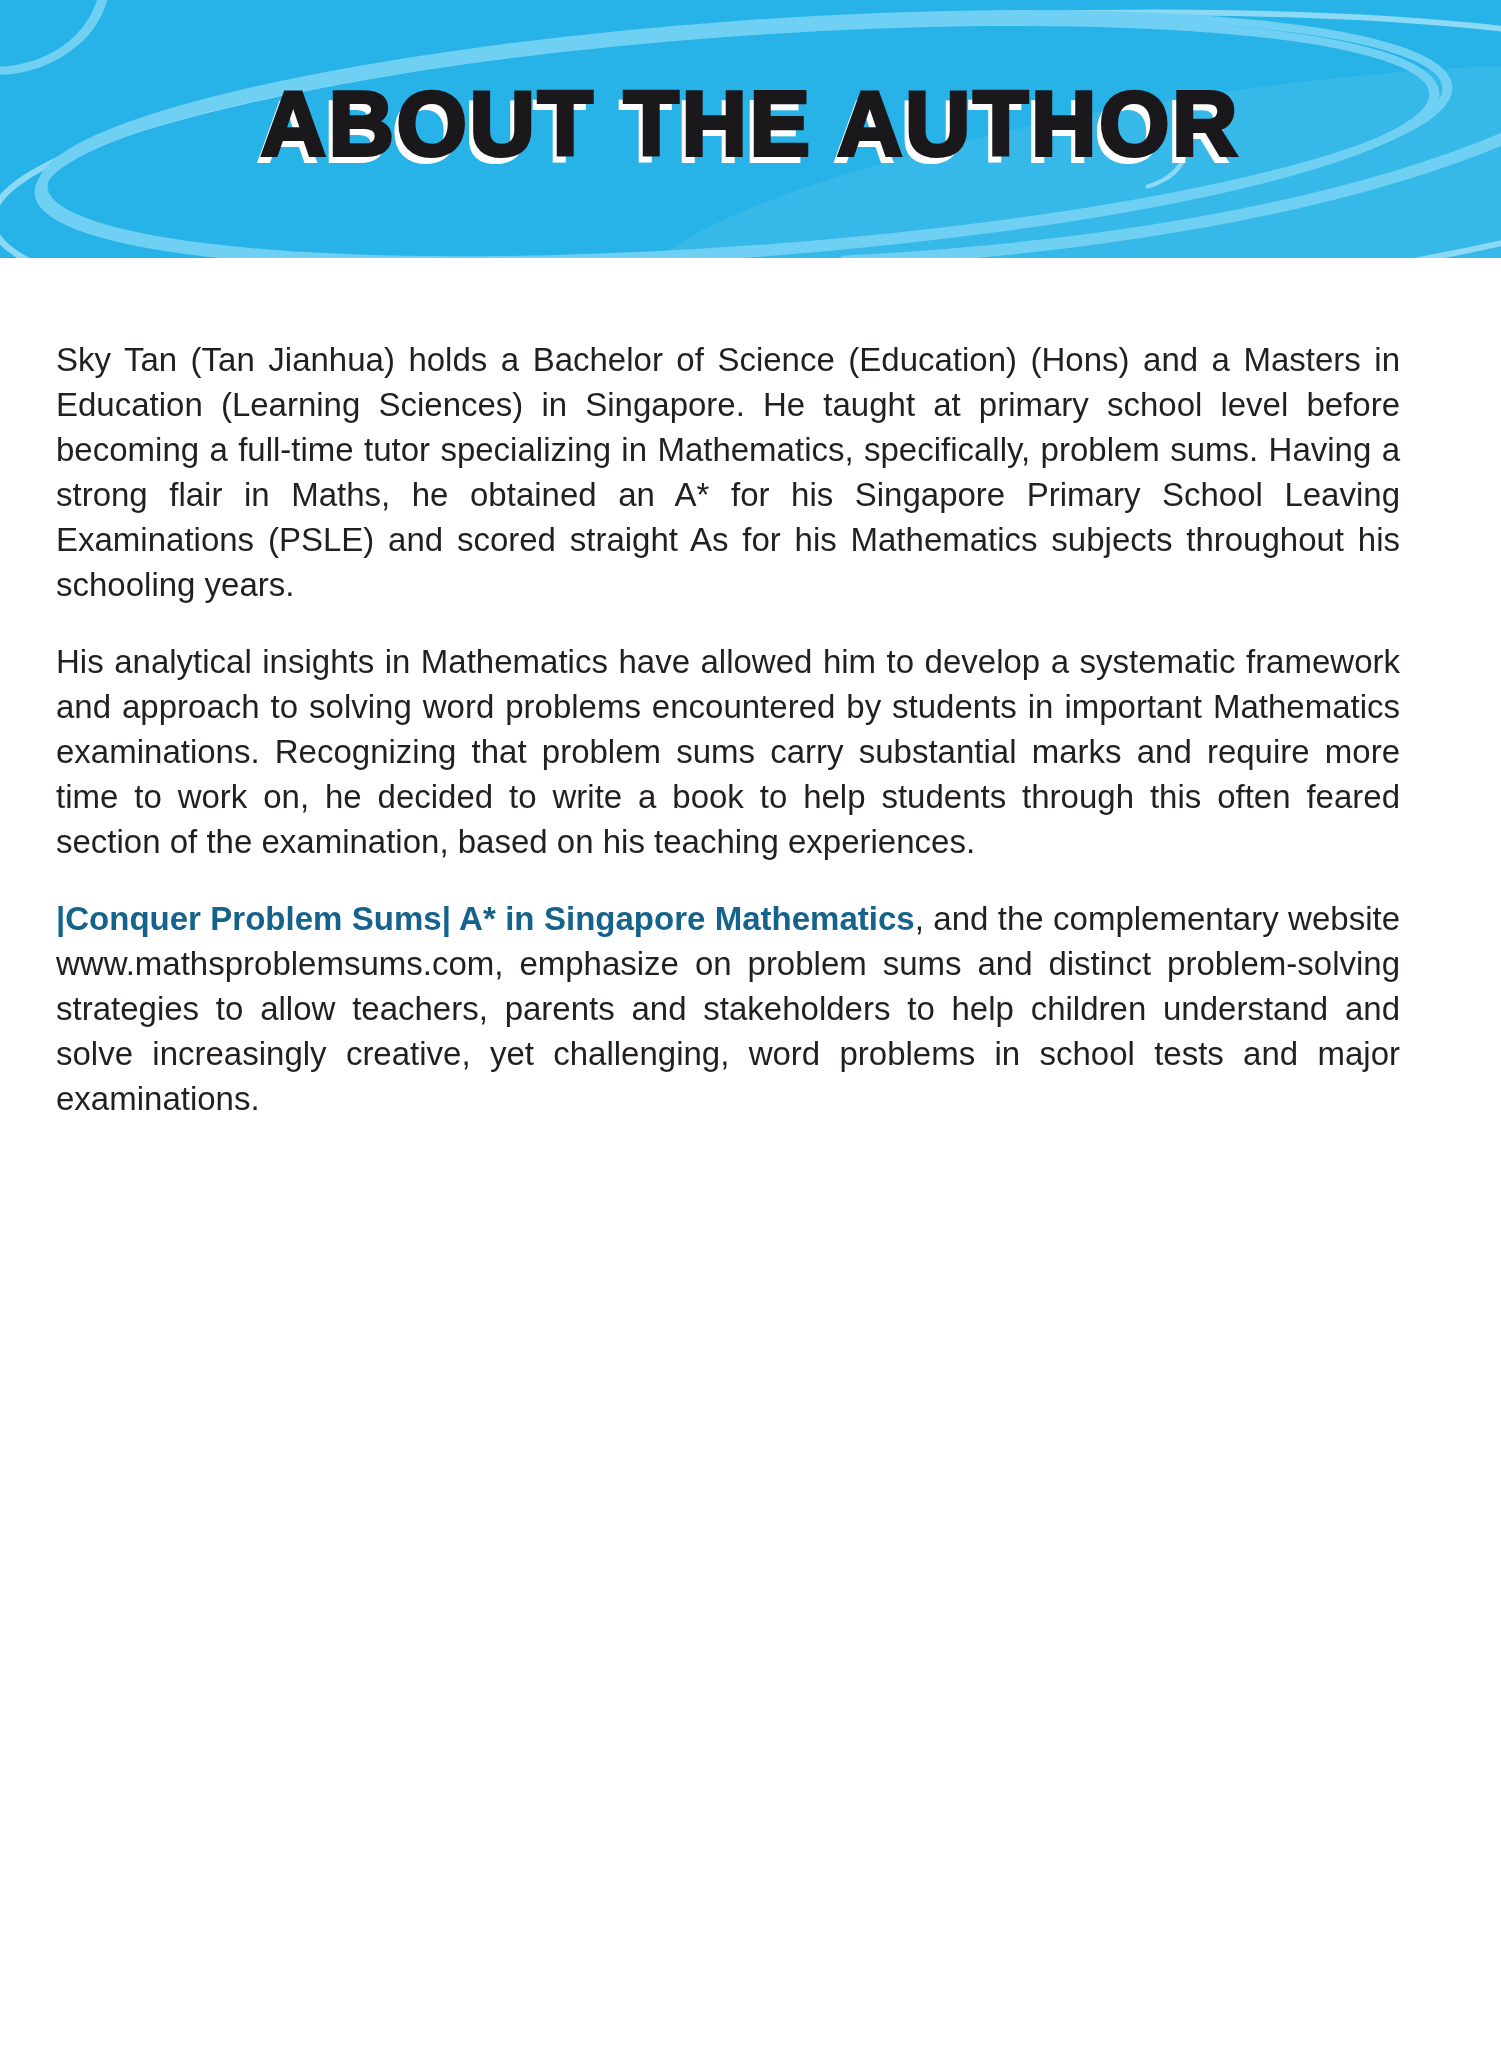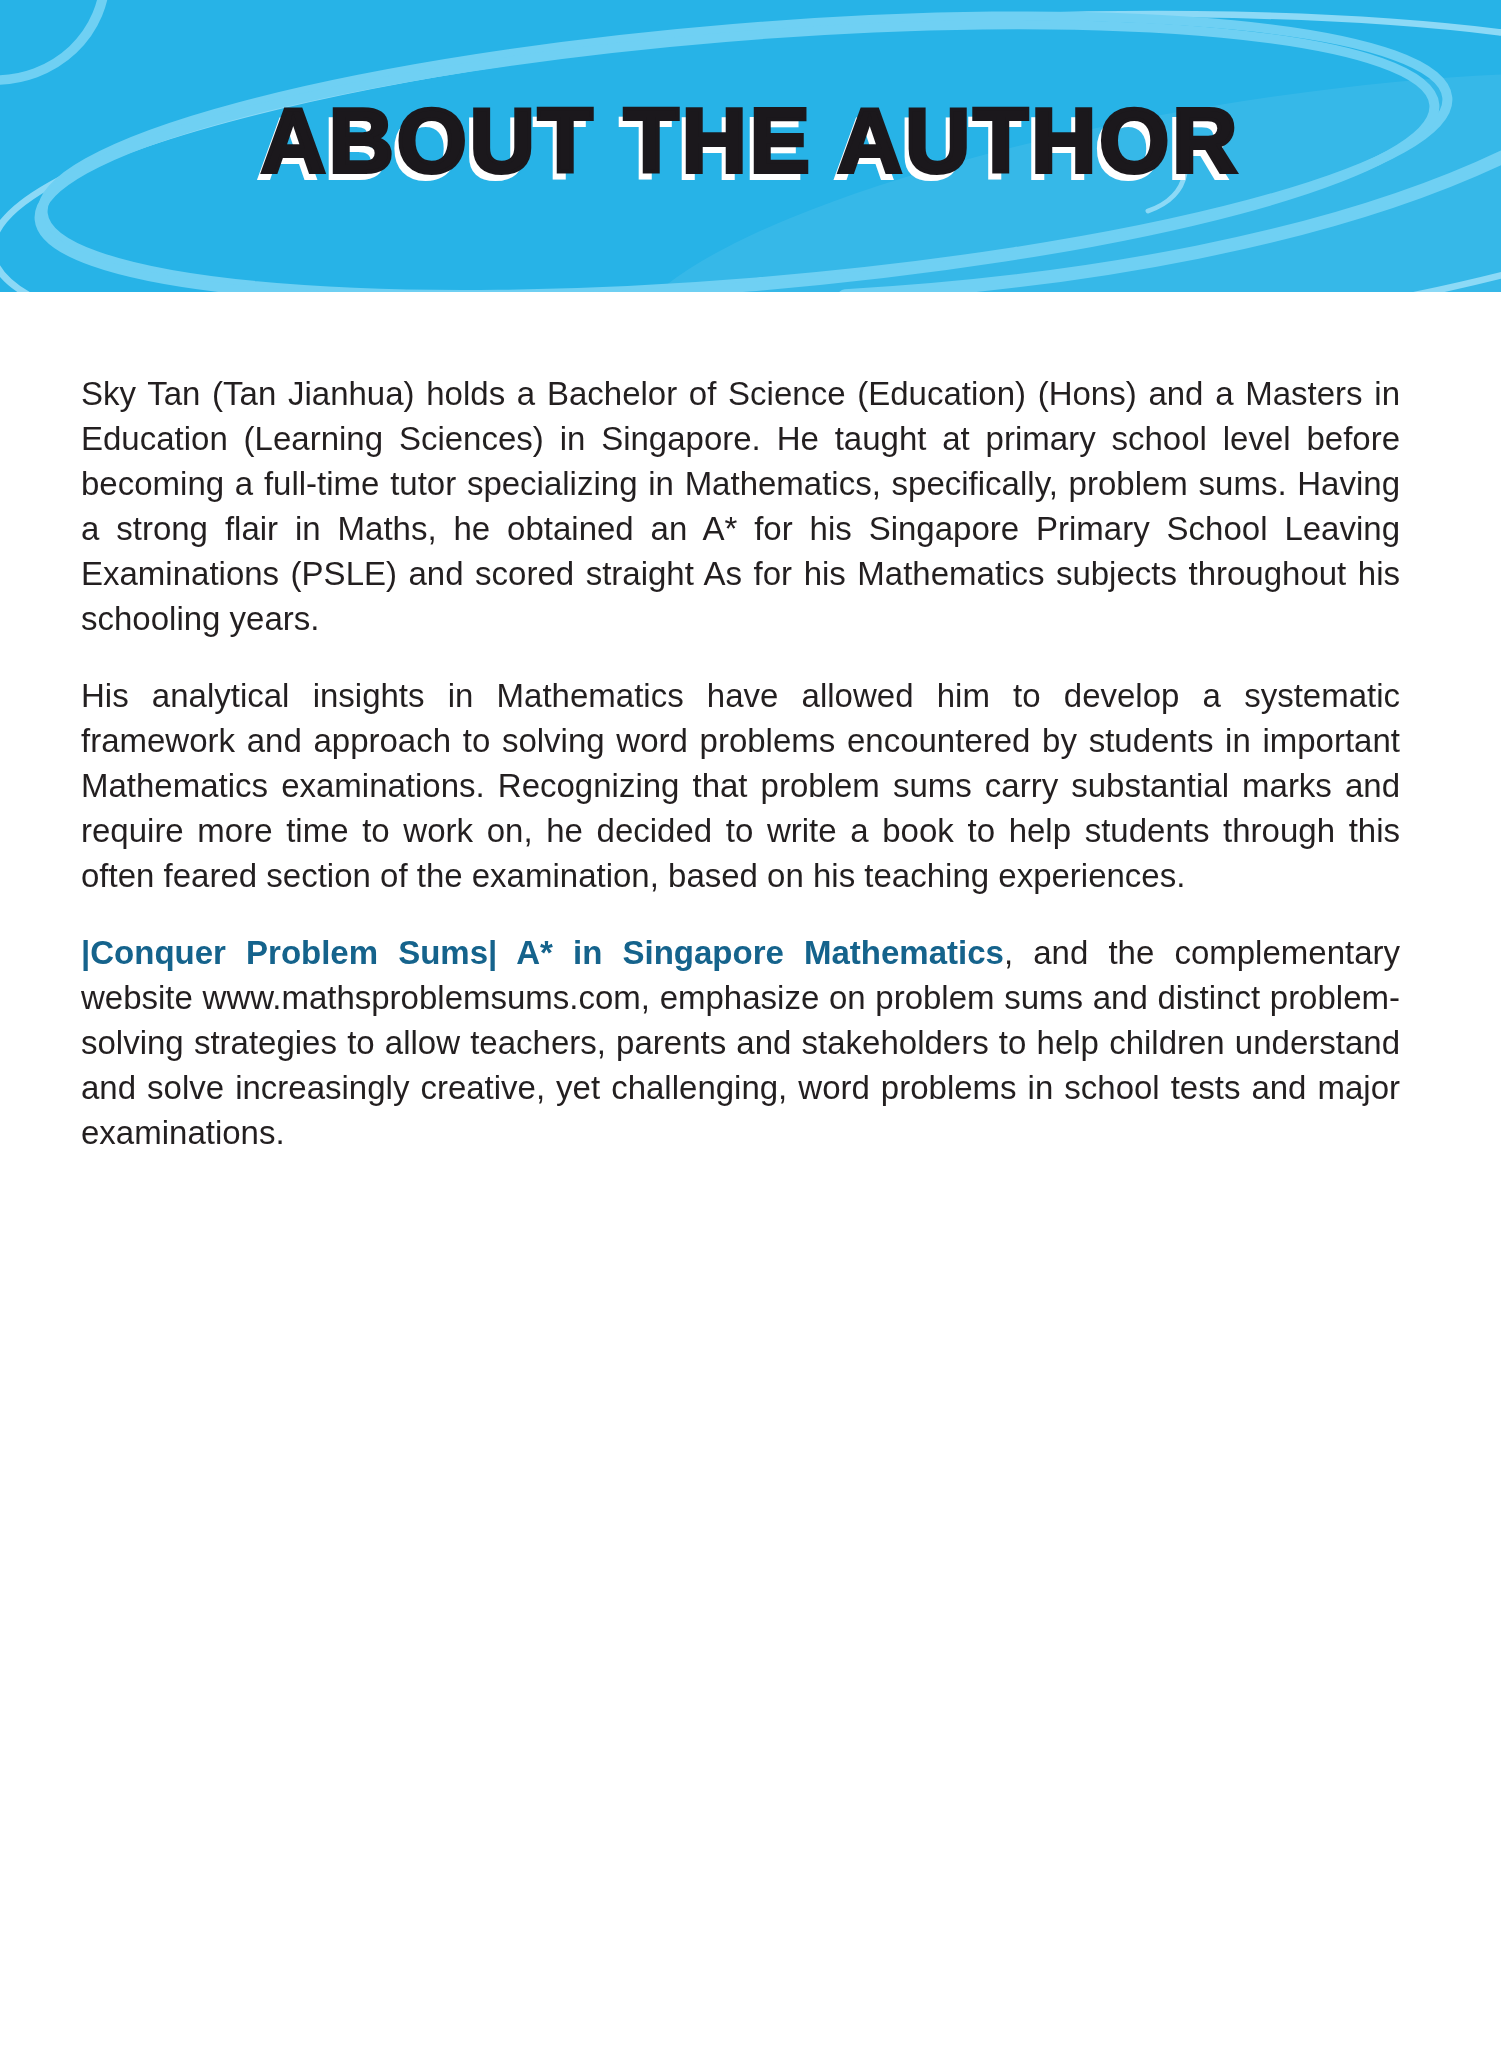--- a/index.html
+++ b/index.html
@@ -15,21 +15,21 @@
   *{box-sizing:border-box;}
   html,body{margin:0;padding:0;}
   body{
     width:1501px;height:2047px;
     background:var(--page-bg);
     font-family:"Liberation Sans",sans-serif;
     position:relative;overflow:hidden;
   }
   .band{
     position:relative;
-    width:100%;height:292px;
+    width:100%;height:258px;
     background:var(--cyan);
     overflow:hidden;
     display:flex;align-items:center;justify-content:center;
   }
   .swirls{
     position:absolute;left:0;top:0;width:100%;height:100%;
     display:block;
   }
   .sw{fill:none;stroke:var(--swirl);}
   .sw-main{stroke-width:10;}
@@ -44,21 +44,21 @@
     font-size:90px;
     font-weight:700;
     letter-spacing:3px;
     line-height:1;
     color:var(--title-color);
     -webkit-text-stroke:4px var(--title-color);
     text-shadow:-6px 8px 0 var(--title-shadow);
     white-space:nowrap;
   }
   .content{
-    padding:79px 101px 0 81px;
+    padding:79px 101px 0 56px;
   }
   .content p{
     margin:0 0 32px 0;
     font-size:33px;
     line-height:45px;
     color:var(--text-color);
     text-align:justify;
   }
   .accent{
     color:var(--accent);

